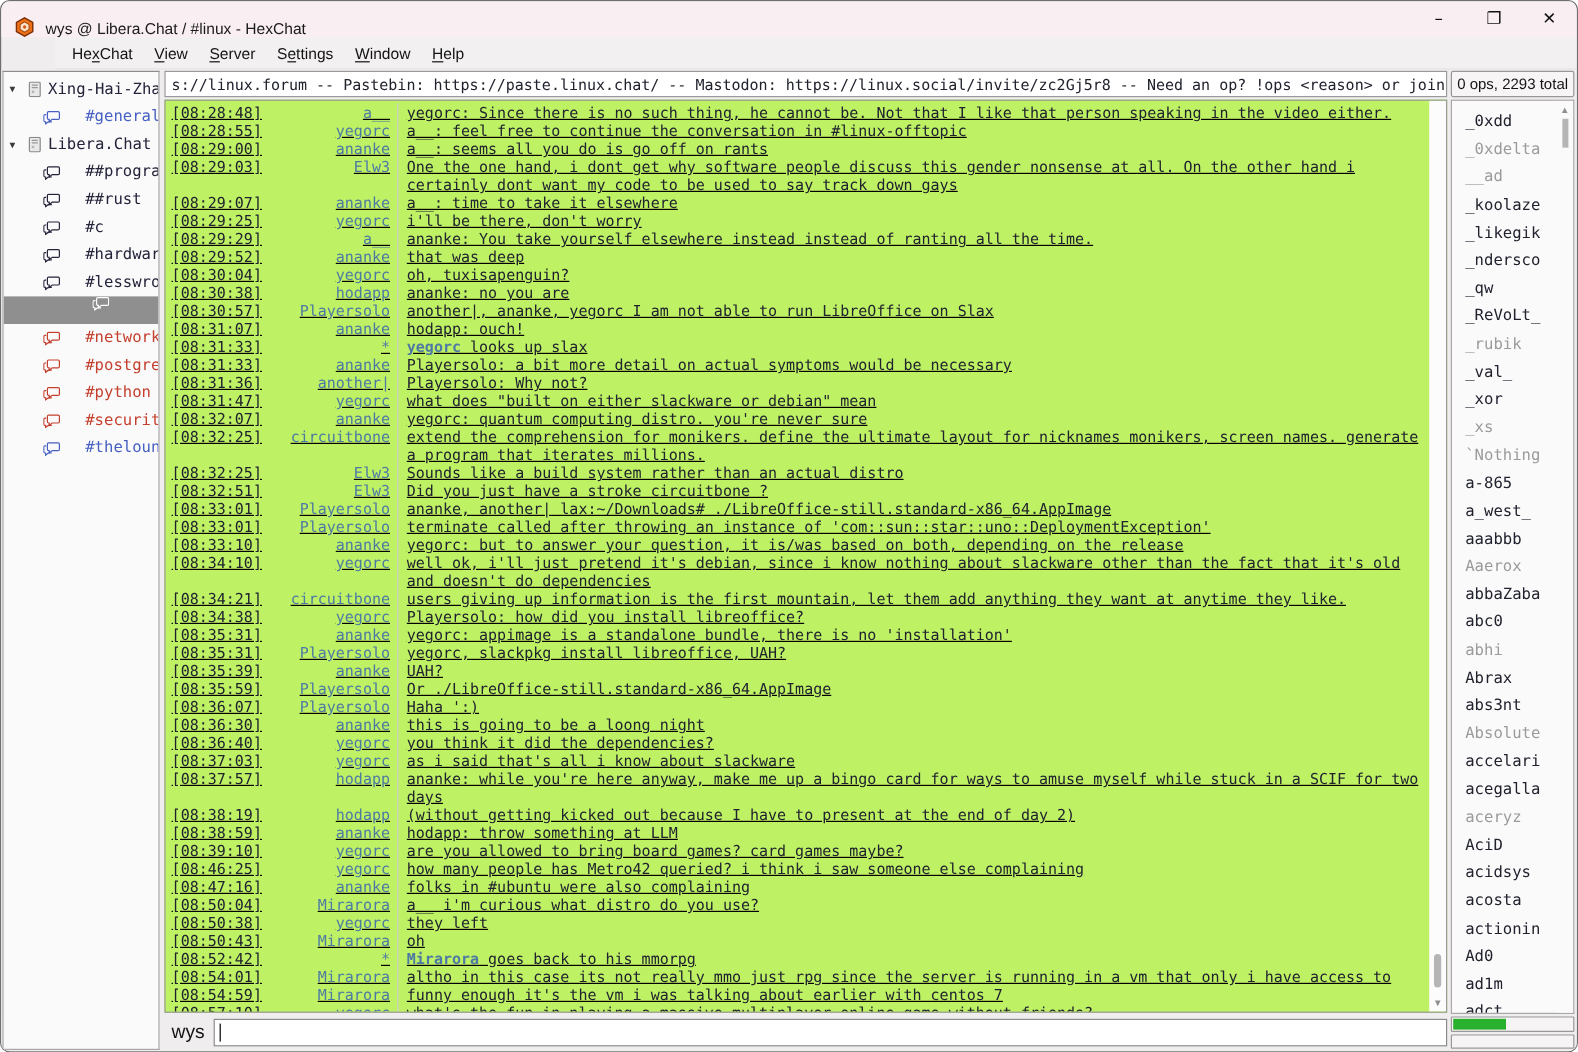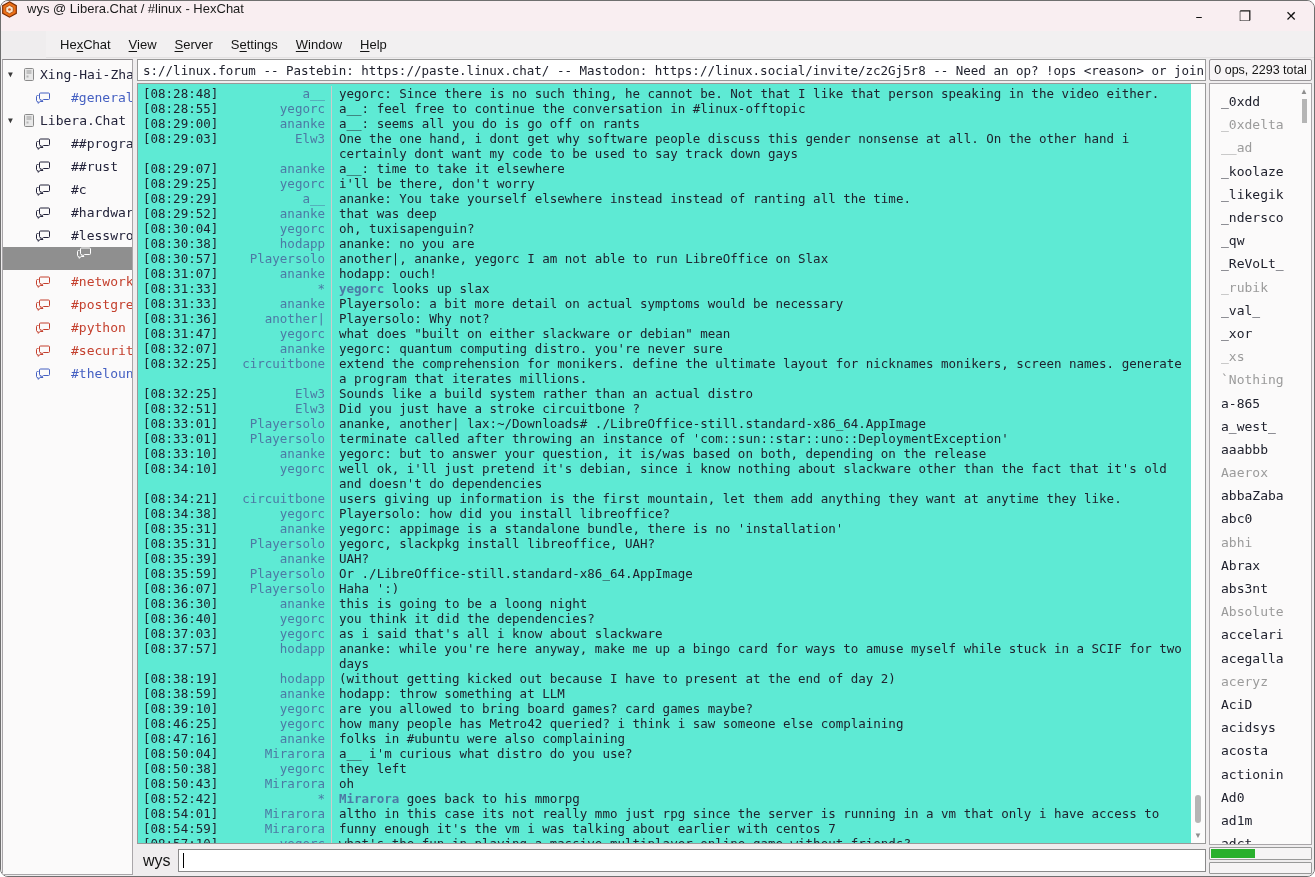--- a/index.html
+++ b/index.html
@@ -8,21 +8,21 @@
 
   .window {
     width:1315px; height:877px;
     border:1px solid #6f6f6f; border-radius:8px; overflow:hidden;
     display:flex; flex-direction:column;
     background:var(--chrome-bg);
   }
 
   
   .titlebar { height:30px; flex:0 0 30px; background:var(--titlebar-bg);
-    display:flex; align-items:flex-start; }
+    display:flex; align-items:flex-end; padding-left:11px; }
   .app-icon { width:17px; height:17px; margin-right:9px; flex:0 0 auto; }
   .title-text { font-size:13px; color:#1b1b1b; }
   .win-controls { margin-left:auto; display:flex; height:100%; }
   .win-btn { width:46px; height:100%; display:flex; align-items:center; justify-content:center;
     font-size:14px; color:#111; font-family:"DejaVu Sans", sans-serif; }
 
   
   .menubar { height:27px; flex:0 0 27px; background:var(--menubar-bg);
     display:flex; align-items:center; padding-left:5px; border-bottom:1px solid #e3e1e2;
     font-size:13px; color:#141414;margin-left:45px; }
@@ -44,22 +44,22 @@
   .st-normal { color:var(--tree-normal); }
   .st-event { color:var(--tree-event); }
   .st-message { color:var(--tree-message); }
   .st-selected { color:#ffffff; background:var(--tree-selected-bg);flex-direction:column; }
 
   
   .main { flex:1; display:flex; flex-direction:column; padding:1px 3px 2px 4px; min-width:0; }
   .topicbar { height:22px; flex:0 0 22px; background:#ffffff; border:1px solid #999;
     font-family:"DejaVu Sans Mono","Liberation Mono",monospace; font-size:12.5px; color:var(--text-dark);
     padding:3px 5px 0 5px; white-space:nowrap; overflow:hidden; }
-  .chatarea { flex:1; margin-top:2px; background:#5eead4; border:1px solid #999;
-    display:flex; overflow:hidden; }
+  .chatarea { flex:1; margin-top:2px; background:#bef264; border:1px solid #999;
+    display:flex; overflow:hidden;text-decoration:underline; }
   .chat-messages { flex:1; overflow:hidden; padding-top:2px;
     font-family:"DejaVu Sans Mono","Liberation Mono",monospace; font-size:12.5px; line-height:15px; }
   .chat-line { display:flex; align-items:stretch; }
   .ts { width:84px; flex:0 0 84px; padding-left:5px; color:var(--text-dark); }
   .nick-cell { width:110px; flex:0 0 110px; text-align:right; padding-right:6px;
     border-right:1px solid #cccccc; color:var(--nick-blue); }
   .msg { flex:1; padding:0 8px 0 7px; color:var(--text-dark); word-wrap:break-word; min-width:0; }
   .actor { font-weight:bold; color:var(--nick-blue); }
 
   .chat-scrollbar { width:14px; flex:0 0 14px; position:relative; background:#fcfcfc; }

